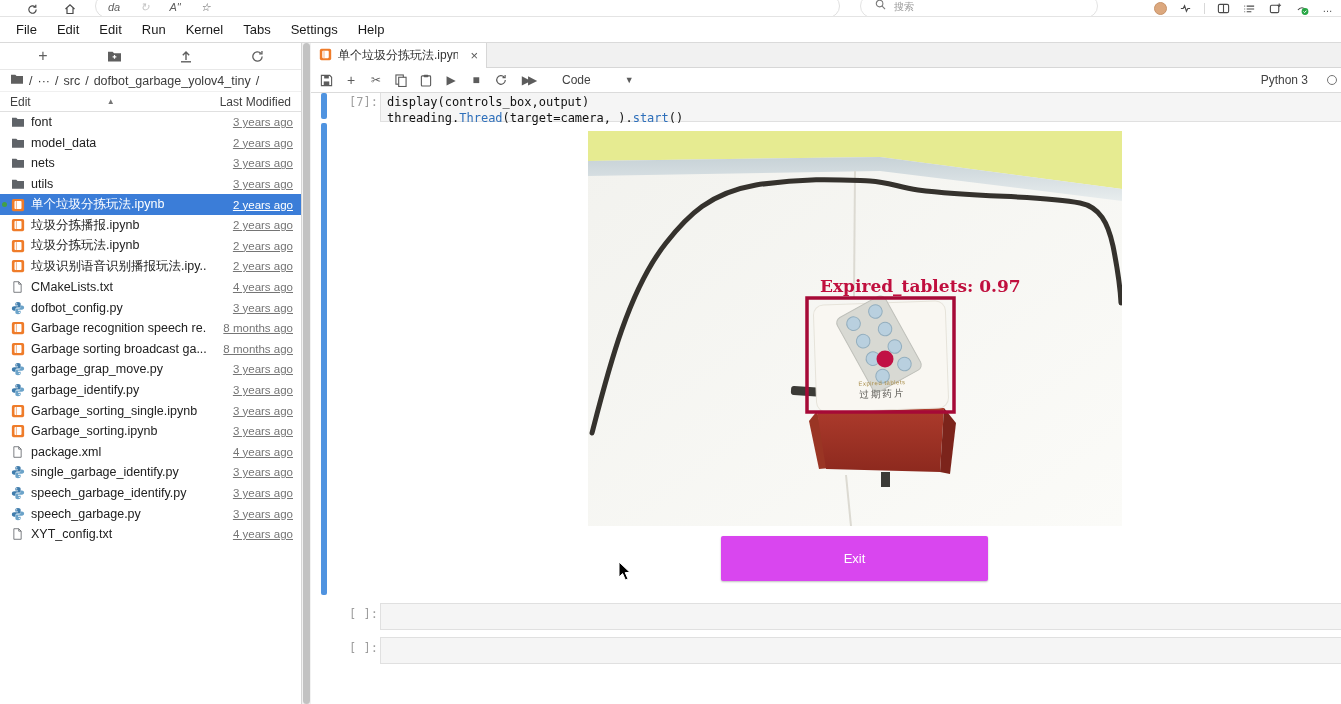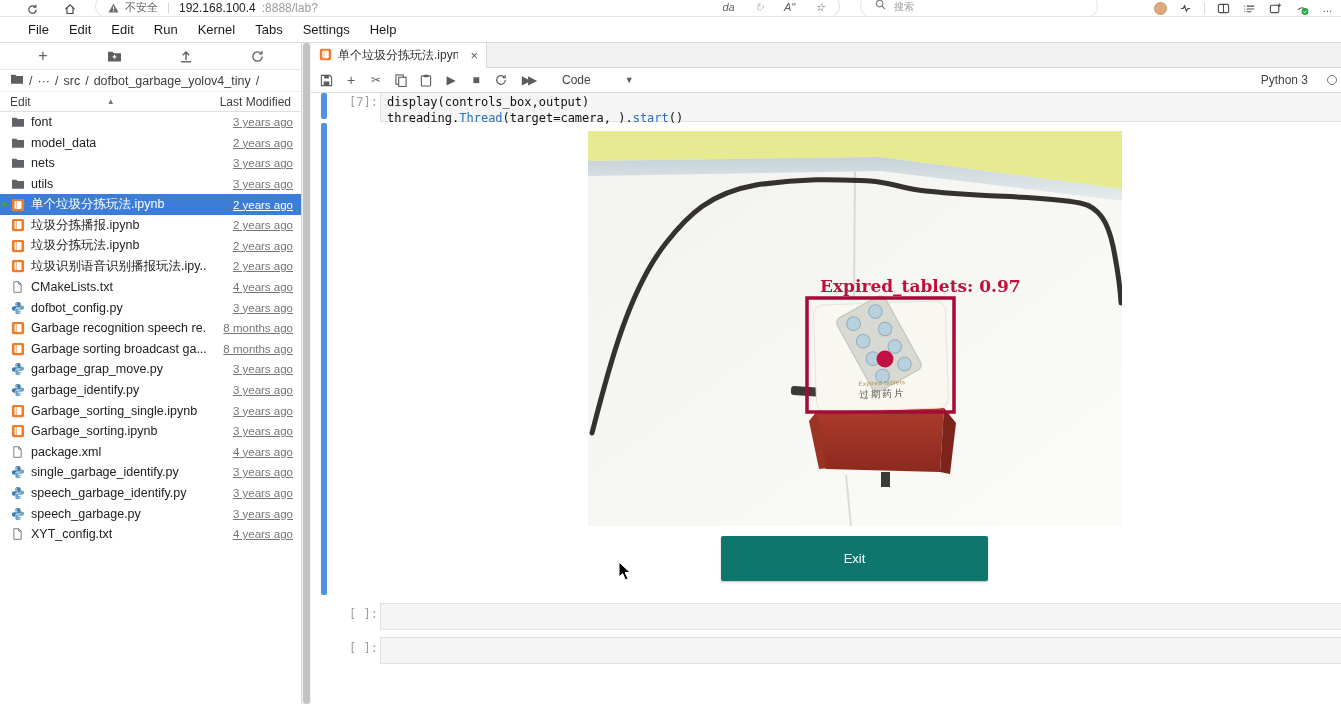--- a/index.html
+++ b/index.html
@@ -20,21 +20,21 @@
   .trail-ic { font-size:11px; color:#5f5f5f; line-height:1; }
   .trail-faded { color:#c4c4c4; }
   .search-pill { position:absolute; left:860px; top:-6px; width:238px; height:24px; border:1px solid #e3e3e3; border-radius:13px; background:#fff; display:flex; align-items:flex-end; gap:8px; padding:0 0 3px 14px; }
   .search-ph { font-size:10px; color:#9a9a9a; }
   .right-ics { position:absolute; right:0; top:0; height:17px; display:flex; align-items:center; gap:11px; padding-right:6px; }
   .avatar { width:13px; height:13px; border-radius:50%; background:#dca87e; border:1px solid #c89369; }
   .ric { width:15px; height:15px; display:flex; align-items:center; justify-content:center; color:#4a4a4a; }
   .vdiv { width:1px; height:11px; background:#d8d8d8; }
 
   
-  .menubar { position:absolute; left:0; top:17px; width:1341px; height:26px; background:#fff; border-bottom:1px solid #dadada; display:flex; align-items:center; padding-left:18px; }
+  .menubar { position:absolute; left:0; top:17px; width:1341px; height:26px; background:#fff; border-bottom:1px solid #dadada; display:flex; align-items:center; padding-left:6px; }
   .menu-item { font-size:13px; color:#1a1a1a; padding:0 10px; cursor:default; }
 
   
   .filebrowser { position:absolute; left:0; top:43px; width:302px; bottom:0; background:#fff; border-right:1px solid #d5d5d5; overflow:hidden; }
   .fb-toolbar { height:27px; display:flex; align-items:center; justify-content:space-between; padding:0 34px; border-bottom:1px solid #e8e8e8; }
   .fb-tool { width:18px; height:18px; display:flex; align-items:center; justify-content:center; color:#5f5f5f; }
   .fb-crumbs { height:22px; display:flex; align-items:center; gap:5px; padding:0 10px; font-size:12.5px; color:#3c3c3c; border-bottom:1px solid #f0f0f0; }
   .fb-crumbs span { white-space:nowrap; }
   .fb-header { height:20px; display:flex; align-items:center; padding:0 10px; border-bottom:1px solid #e0e0e0; font-size:12px; color:#424242; }
   .fb-header .hname { flex:1; display:flex; align-items:center; gap:4px; }
@@ -70,21 +70,21 @@
   .kernel-circle { width:10px; height:10px; border-radius:50%; border:1.5px solid #757575; }
 
   .nbcontent { position:absolute; left:0; top:50px; right:0; bottom:0; background:#fff; overflow:hidden; }
   .collapser { position:absolute; left:10px; width:6px; border-radius:2px; background:#4f93e0; }
   .cell-editor { position:absolute; left:69px; width:984px; background:#f5f5f5; border:1px solid #e0e0e0; }
   .code { font-family:"DejaVu Sans Mono", monospace; font-size:12px; line-height:15.5px; color:#111; white-space:pre; padding:2px 6px; }
   .code .fn { color:#2e6fba; }
   .prompt { position:absolute; left:38px; font-family:"DejaVu Sans Mono", monospace; font-size:12px; color:#9e9e9e; white-space:pre; }
 
   .camera { position:absolute; left:277px; top:38px; }
-  .exit-btn { position:absolute; left:410px; top:443px; width:267px; height:45px; background:#0f766e; border:none; border-radius:2px; color:#fff; font-size:13px; font-family:"Liberation Sans", sans-serif; box-shadow:0 1px 2px rgba(0,0,0,.25); }
+  .exit-btn { position:absolute; left:410px; top:443px; width:267px; height:45px; background:#d946ef; border:none; border-radius:2px; color:#fff; font-size:13px; font-family:"Liberation Sans", sans-serif; box-shadow:0 1px 2px rgba(0,0,0,.25); }
   .cursor { position:absolute; left:307px; top:468px; }
 </style>
 </head>
 <body>
 
 <div id="screen">
 
   <div class="browser-bar">
     <div class="bicon" style="left:24px">
       <svg width="11" height="11" viewBox="0 0 12 12">
@@ -92,33 +92,20 @@
           <path d="M9.6 0.8v2.6H7" fill="none" stroke="#4a4a4a" stroke-width="1.3"></path>
         </svg>
     </div>
     <div class="bicon" style="left:62px">
       <svg width="12" height="12" viewBox="0 0 12 12">
           <path d="M1.5 6 6 1.8 10.5 6M3 5.2V10.5h6V5.2" fill="none" stroke="#4a4a4a" stroke-width="1.2"></path>
         </svg>
     </div>
 
     <div class="addr-pill">
-      <div class="addr-left">
-        <span>
-          <svg width="11" height="10" viewBox="0 0 12 11">
-              <path d="M6 0.5 11.5 10.5H0.5Z" fill="#6b6b6b"></path>
-              <rect x="5.4" y="3.6" width="1.2" height="3.4" fill="#fff"></rect>
-              <rect x="5.4" y="8" width="1.2" height="1.2" fill="#fff"></rect>
-            </svg>
-        </span>
-        <span class="warn-txt">不安全</span>
-        <span class="addr-div"></span>
-        <span class="url-host">192.168.100.4</span>
-          <span class="url-path">:8888/lab?</span>
-      </div>
       <div class="addr-trail">
         <span class="trail-ic">da</span>
         <span class="trail-ic trail-faded">↻</span>
         <span class="trail-ic">A"</span>
         <span class="trail-ic">☆</span>
       </div>
     </div>
 
     <div class="search-pill">
       <span>

